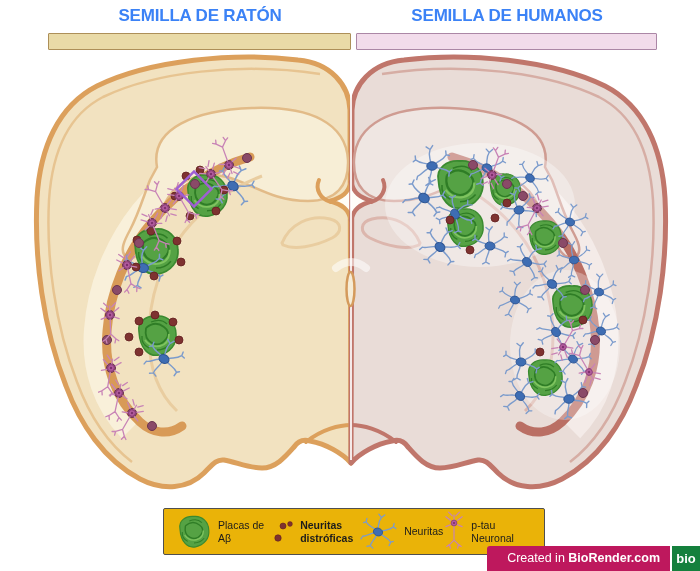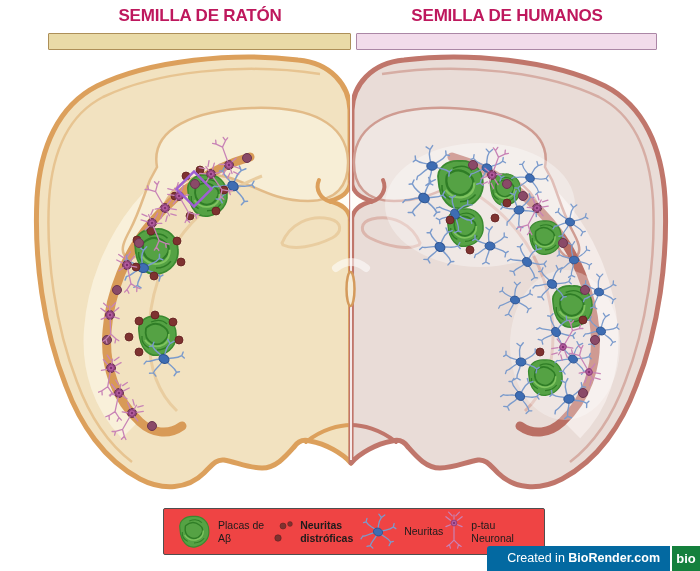--- a/index.html
+++ b/index.html
@@ -2,34 +2,34 @@
 <html><head>
 <meta charset="utf-8">
 <style>
   html,body { margin:0; padding:0; background:#ffffff; }
   .stage {
     position:relative; width:700px; height:571px; overflow:hidden;
     background:#ffffff; font-family:"Liberation Sans", sans-serif;
   }
   .title {
     position:absolute; top:6px; font-weight:bold; font-size:17px; line-height:20px;
-    letter-spacing:-0.2px; color:#be185d; text-align:center; white-space:nowrap;
+    letter-spacing:-0.2px; color:#3b82f6; text-align:center; white-space:nowrap;
   }
   .title-left  { left:48px;  width:304px; }
   .title-right { left:356px; width:302px; }
   .seed-bar {
     position:absolute; top:33px; height:15px;
     border:1.5px solid #999; border-radius:1px;
   }
   .bar-left  { left:48px;  width:301px; }
   .bar-right { left:356px; width:299px; }
   svg.brain { position:absolute; left:0; top:0; }
   .legend {
     position:absolute; left:163px; top:508px; width:382px; height:47px;
-    box-sizing:border-box; background:#ef4444; border:1.5px solid #4f4f4f; border-radius:2px;
+    box-sizing:border-box; background:#eab308; border:1.5px solid #4f4f4f; border-radius:2px;
     display:flex; align-items:center; justify-content:space-between; padding:0 12px;
   }
   .legend-item { display:flex; align-items:center; gap:6px; }
   .legend-item svg { overflow:visible; flex:none; }
   .legend-label { font-size:10.5px; line-height:1.15; color:#1c1c1c; }
   .legend-label.wrap { width:58px;font-weight:bold; }
   .watermark { position:absolute; right:0; top:546px; height:25px; display:flex; }
   .wm-bar {
     color:#fff; font-size:12.5px; line-height:25px; padding:0 10px 0 12px;
     border-radius:3px 0 0 0; white-space:pre;
@@ -244,17 +244,17 @@
     </div>
     <div class="legend-item">
       <svg width="22" height="40">
         <use href="#sym-ptau" transform="translate(11,11) scale(0.9)"></use>
       </svg>
       <span class="legend-label">p-tau Neuronal</span>
     </div>
   </div>
 
   <div class="watermark">
-    <div class="wm-bar" style="background: #0369a1; padding-left: 20px;"><span>Created in </span><b>BioRender.com</b></div>
+    <div class="wm-bar" style="background: #be185d; padding-left: 20px;"><span>Created in </span><b>BioRender.com</b></div>
     <div class="wm-logo" style="background: #15803d;">bio</div>
   </div>
 
 </div>
 
 </body></html>

